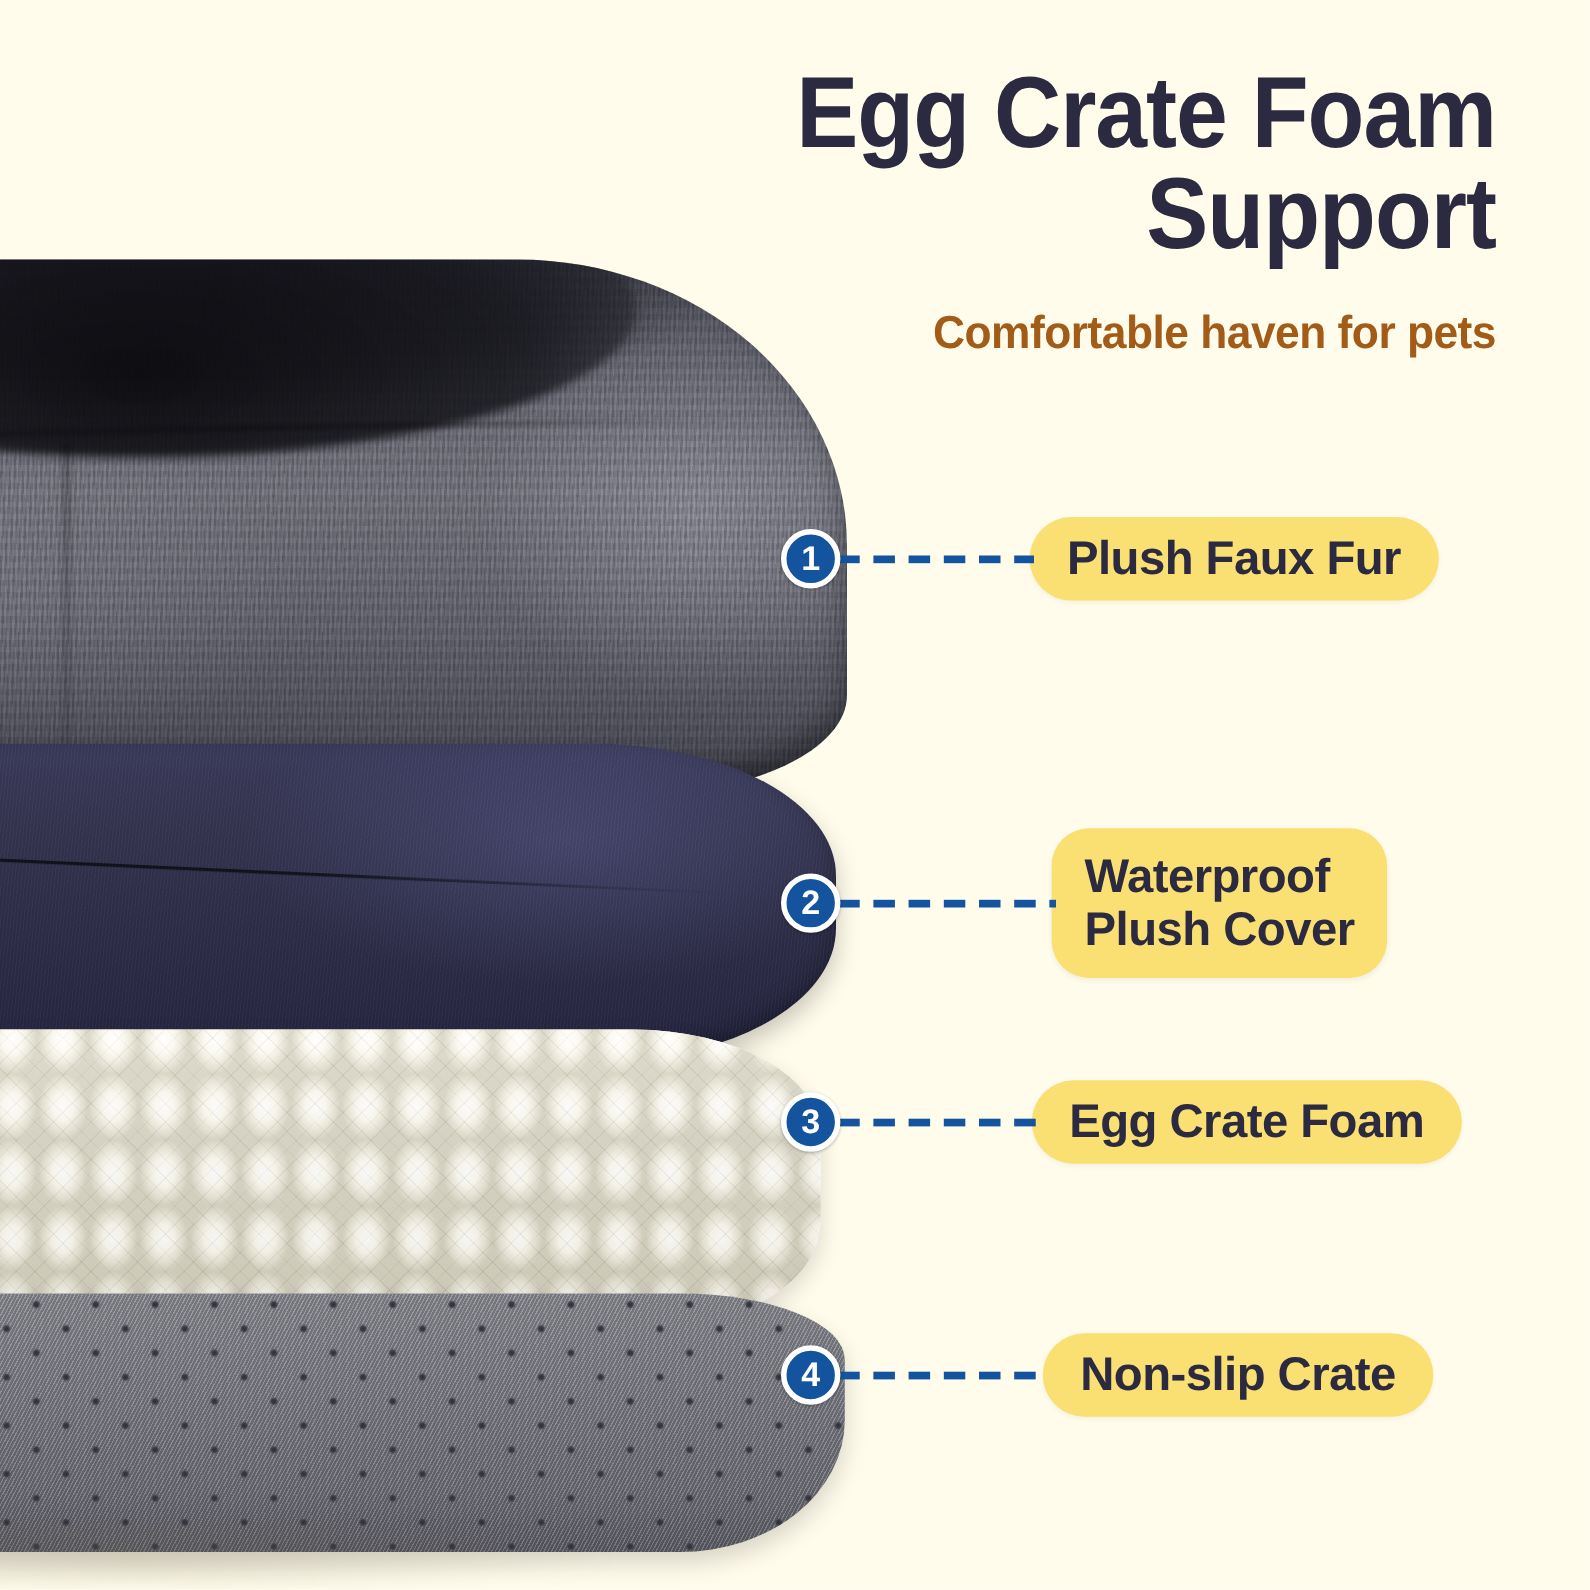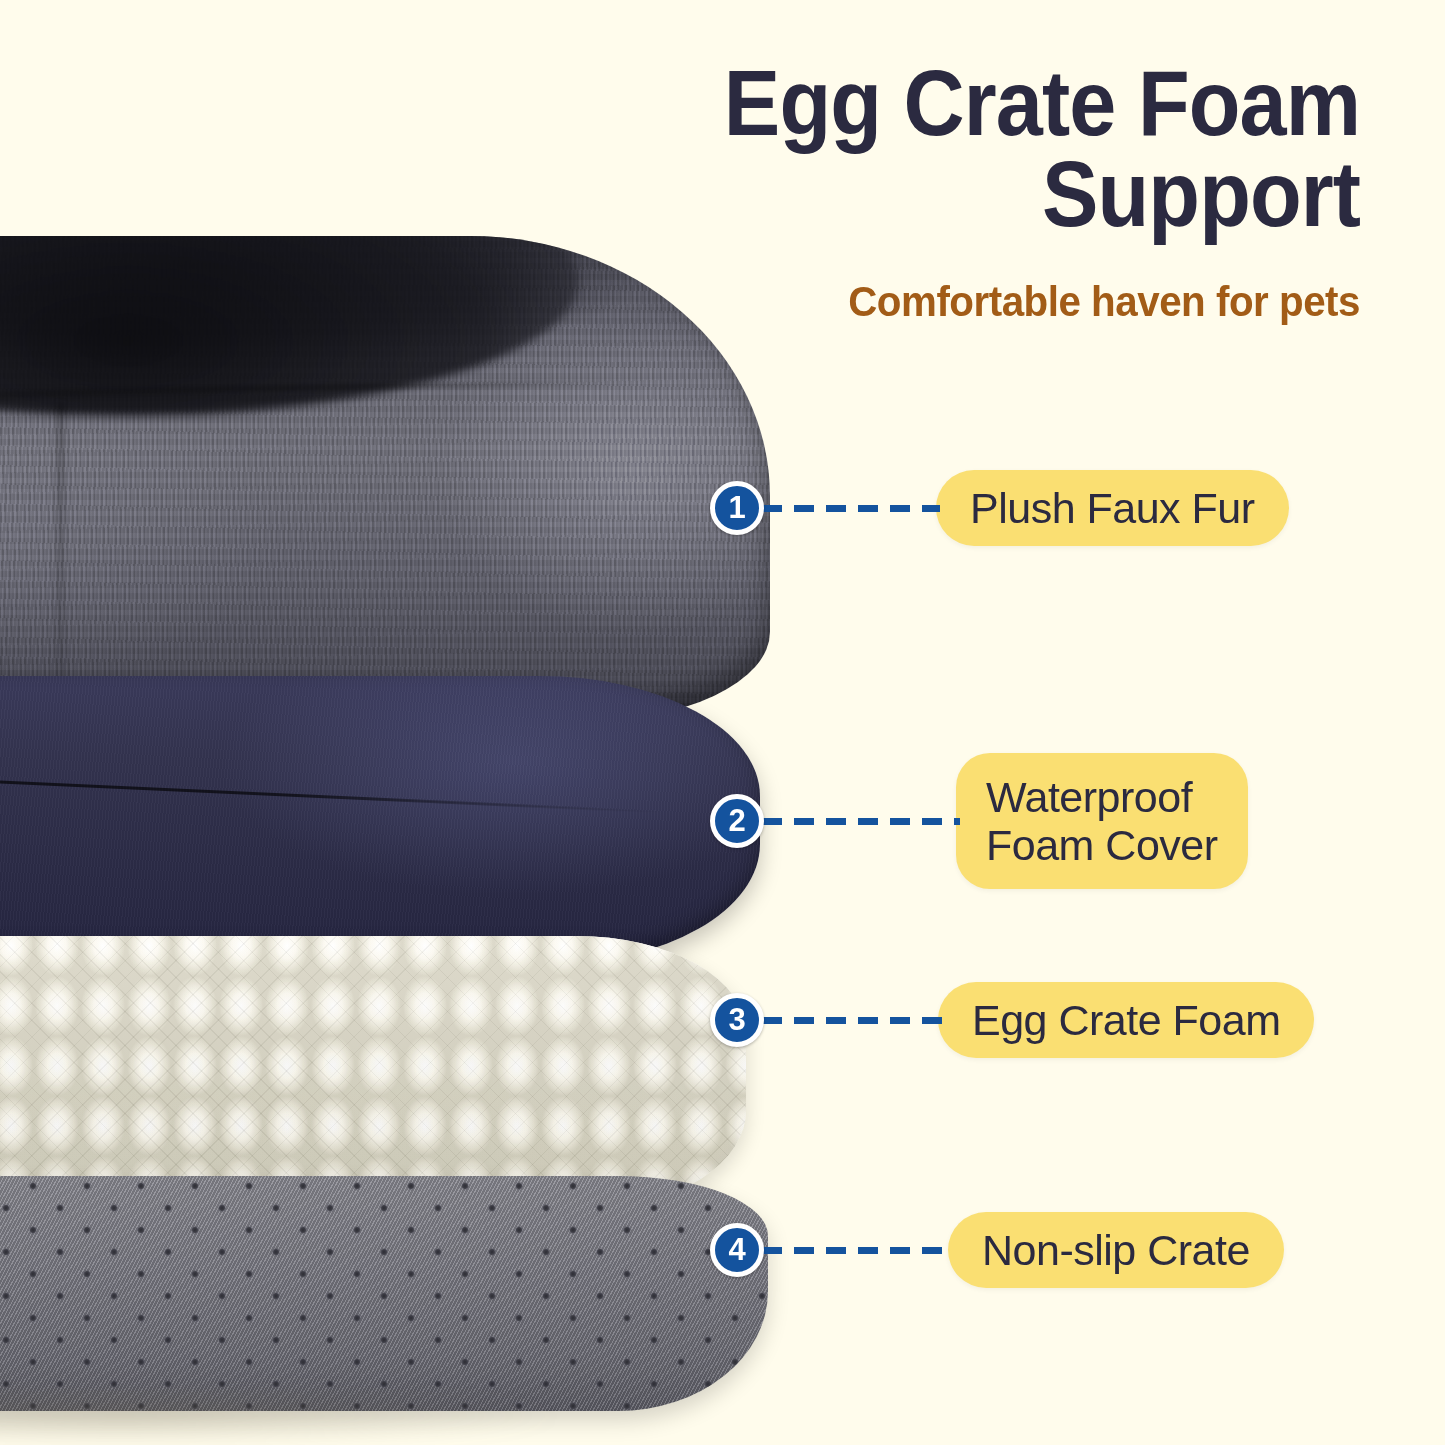--- a/index.html
+++ b/index.html
@@ -275,21 +275,21 @@
     margin-left: -2px;
     background-image: linear-gradient(90deg, #14539E 0 20px, rgba(0,0,0,0) 20px 32px);
     background-repeat: repeat-x;
     background-size: 32px 7px;
     z-index: 2;
   }
 
   .pill {
     background: #FADF72;
     color: #2B2A40;
-    font-weight: normal;
+    font-weight: bold;
     border-radius: 40px;
     padding: 14px 34px;
     font-size: 43px;
     line-height: 1.12;
     white-space: pre-line;
     letter-spacing: -0.5px;
     margin-left: -4px;
     box-shadow: 0 2px 5px rgba(0,0,0,.05);
   }
   .pill.two-line { border-radius: 34px; padding: 20px 30px; }
@@ -340,21 +340,21 @@
   <div class="callout" id="callout-1">
     <div class="marker">1</div>
     <div class="dashline"></div>
     <div class="pill">Plush Faux Fur</div>
   </div>
 
   <div class="callout" id="callout-2">
     <div class="marker">2</div>
     <div class="dashline"></div>
     <div class="pill two-line">Waterproof
-Foam Cover</div>
+Plush Cover</div>
   </div>
 
   <div class="callout" id="callout-3">
     <div class="marker">3</div>
     <div class="dashline"></div>
     <div class="pill">Egg Crate Foam</div>
   </div>
 
   <div class="callout" id="callout-4">
     <div class="marker">4</div>

